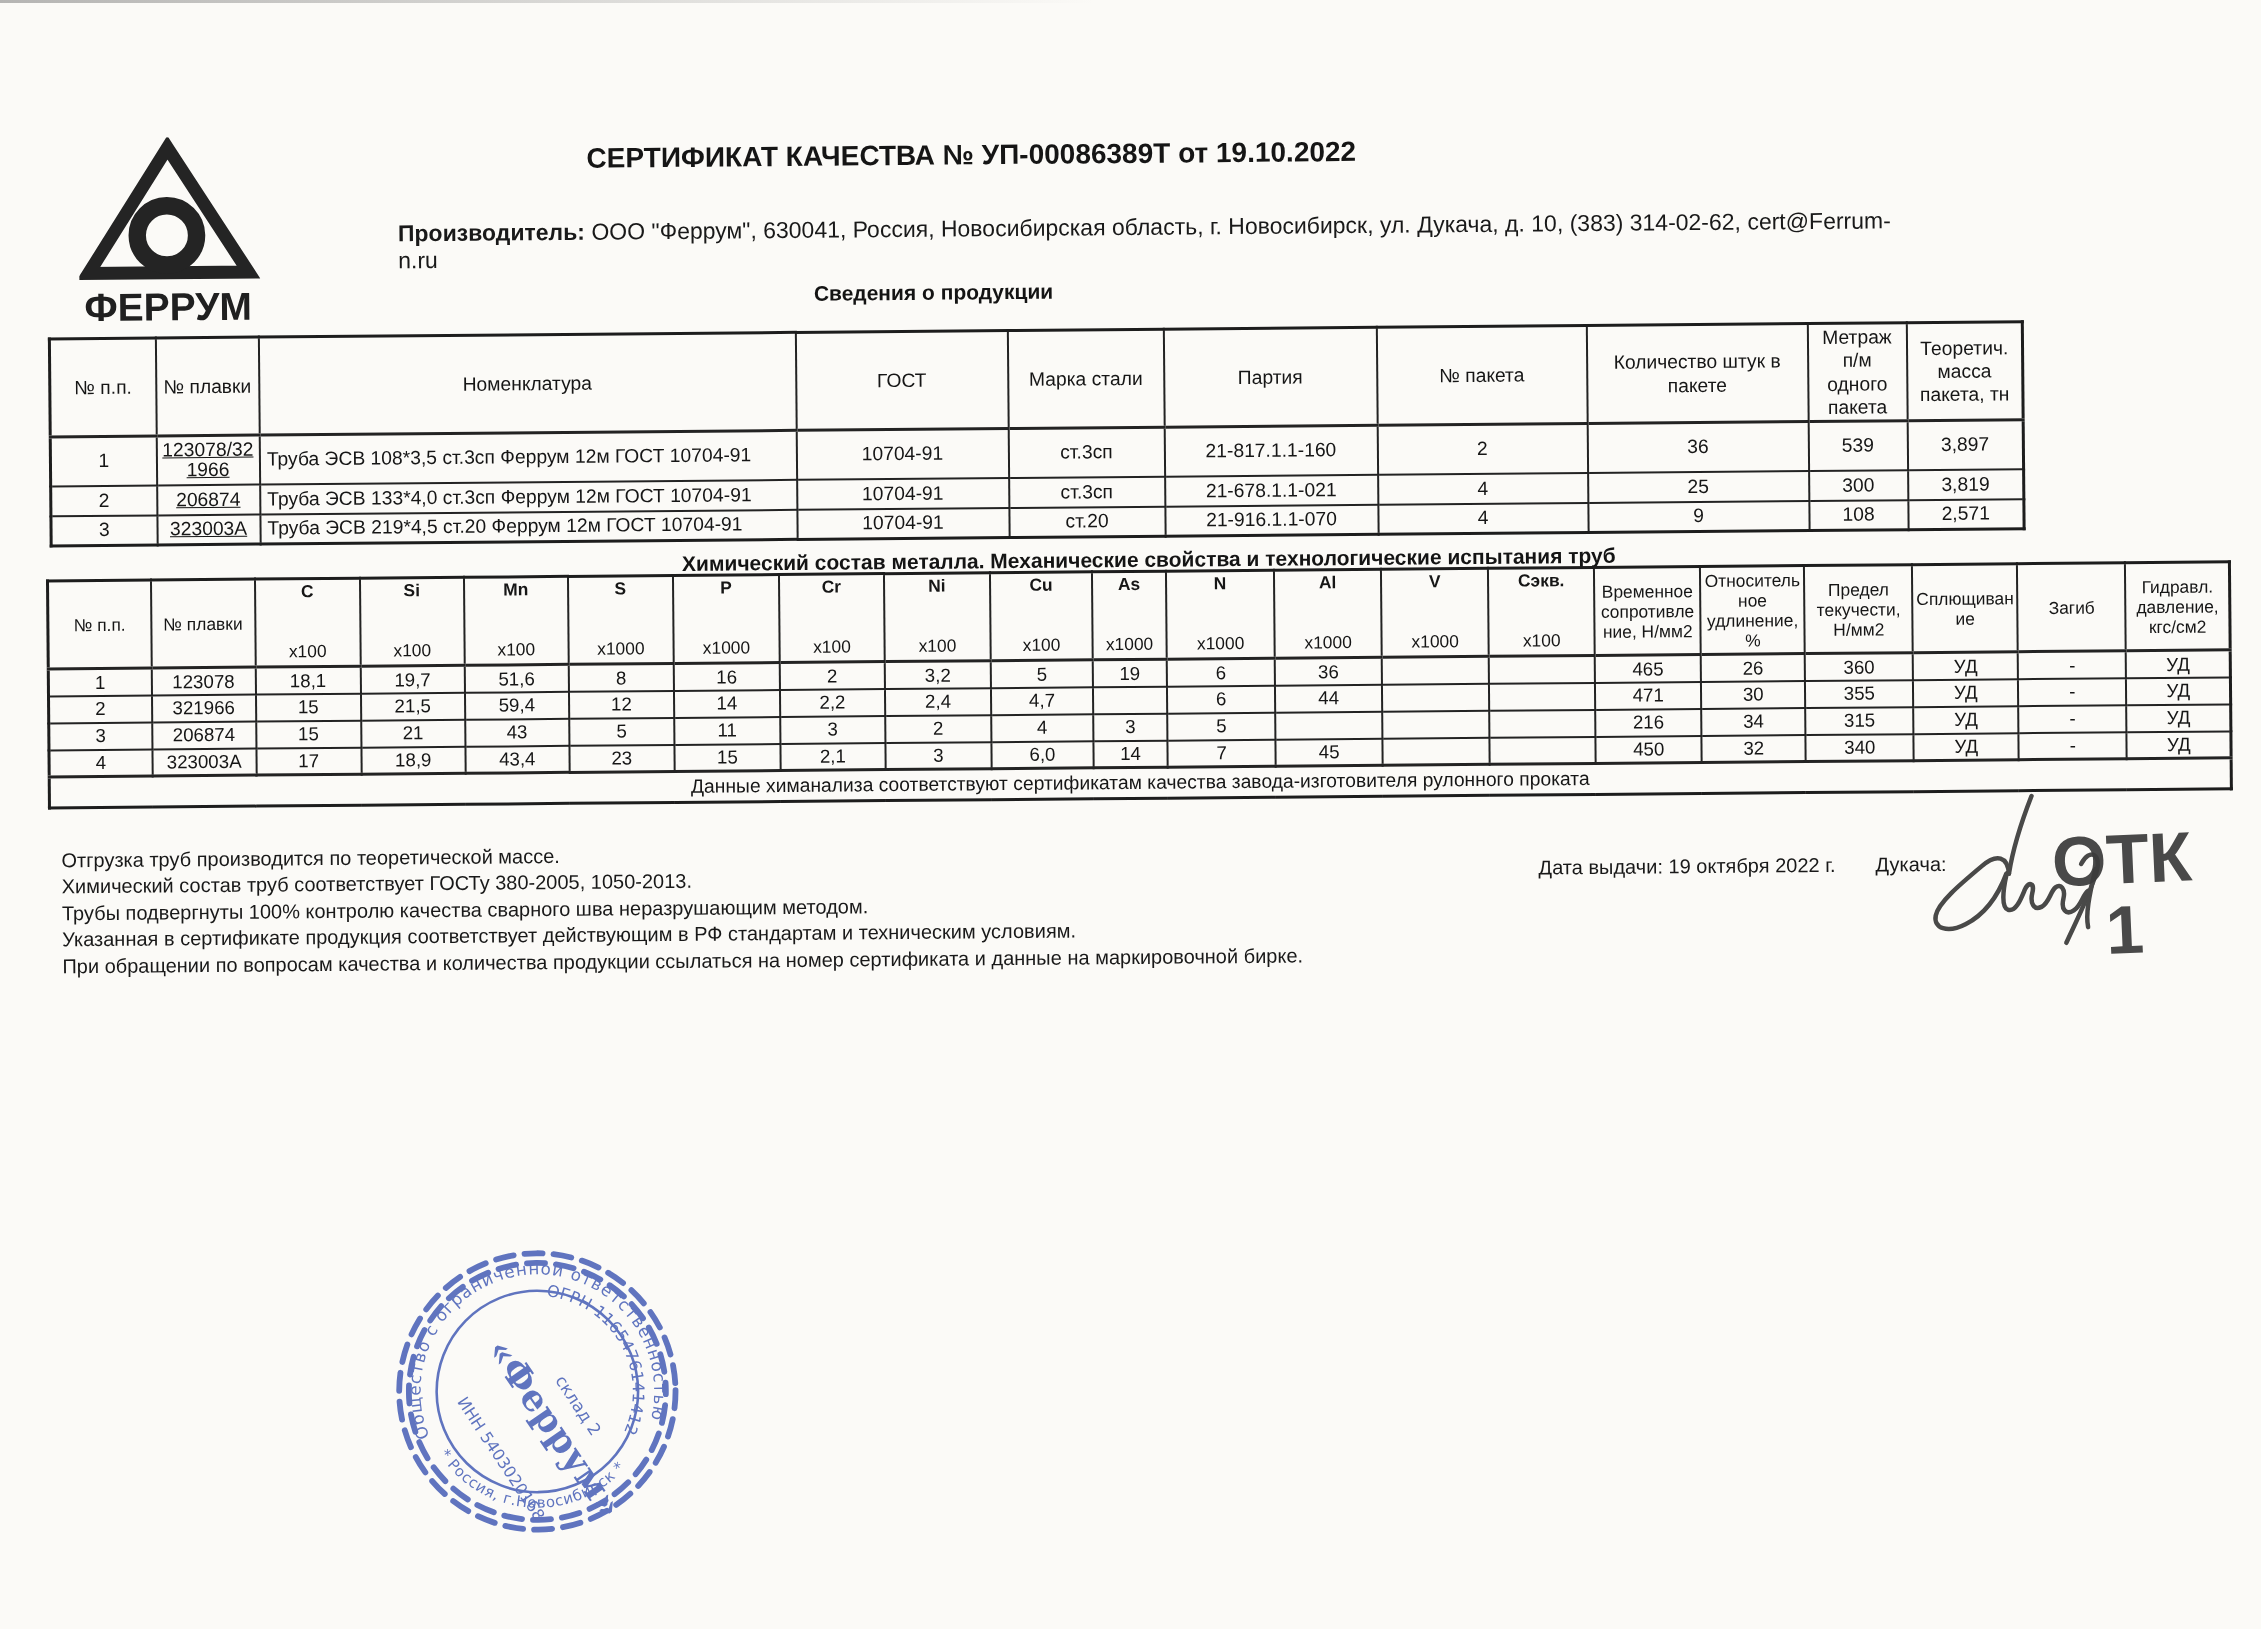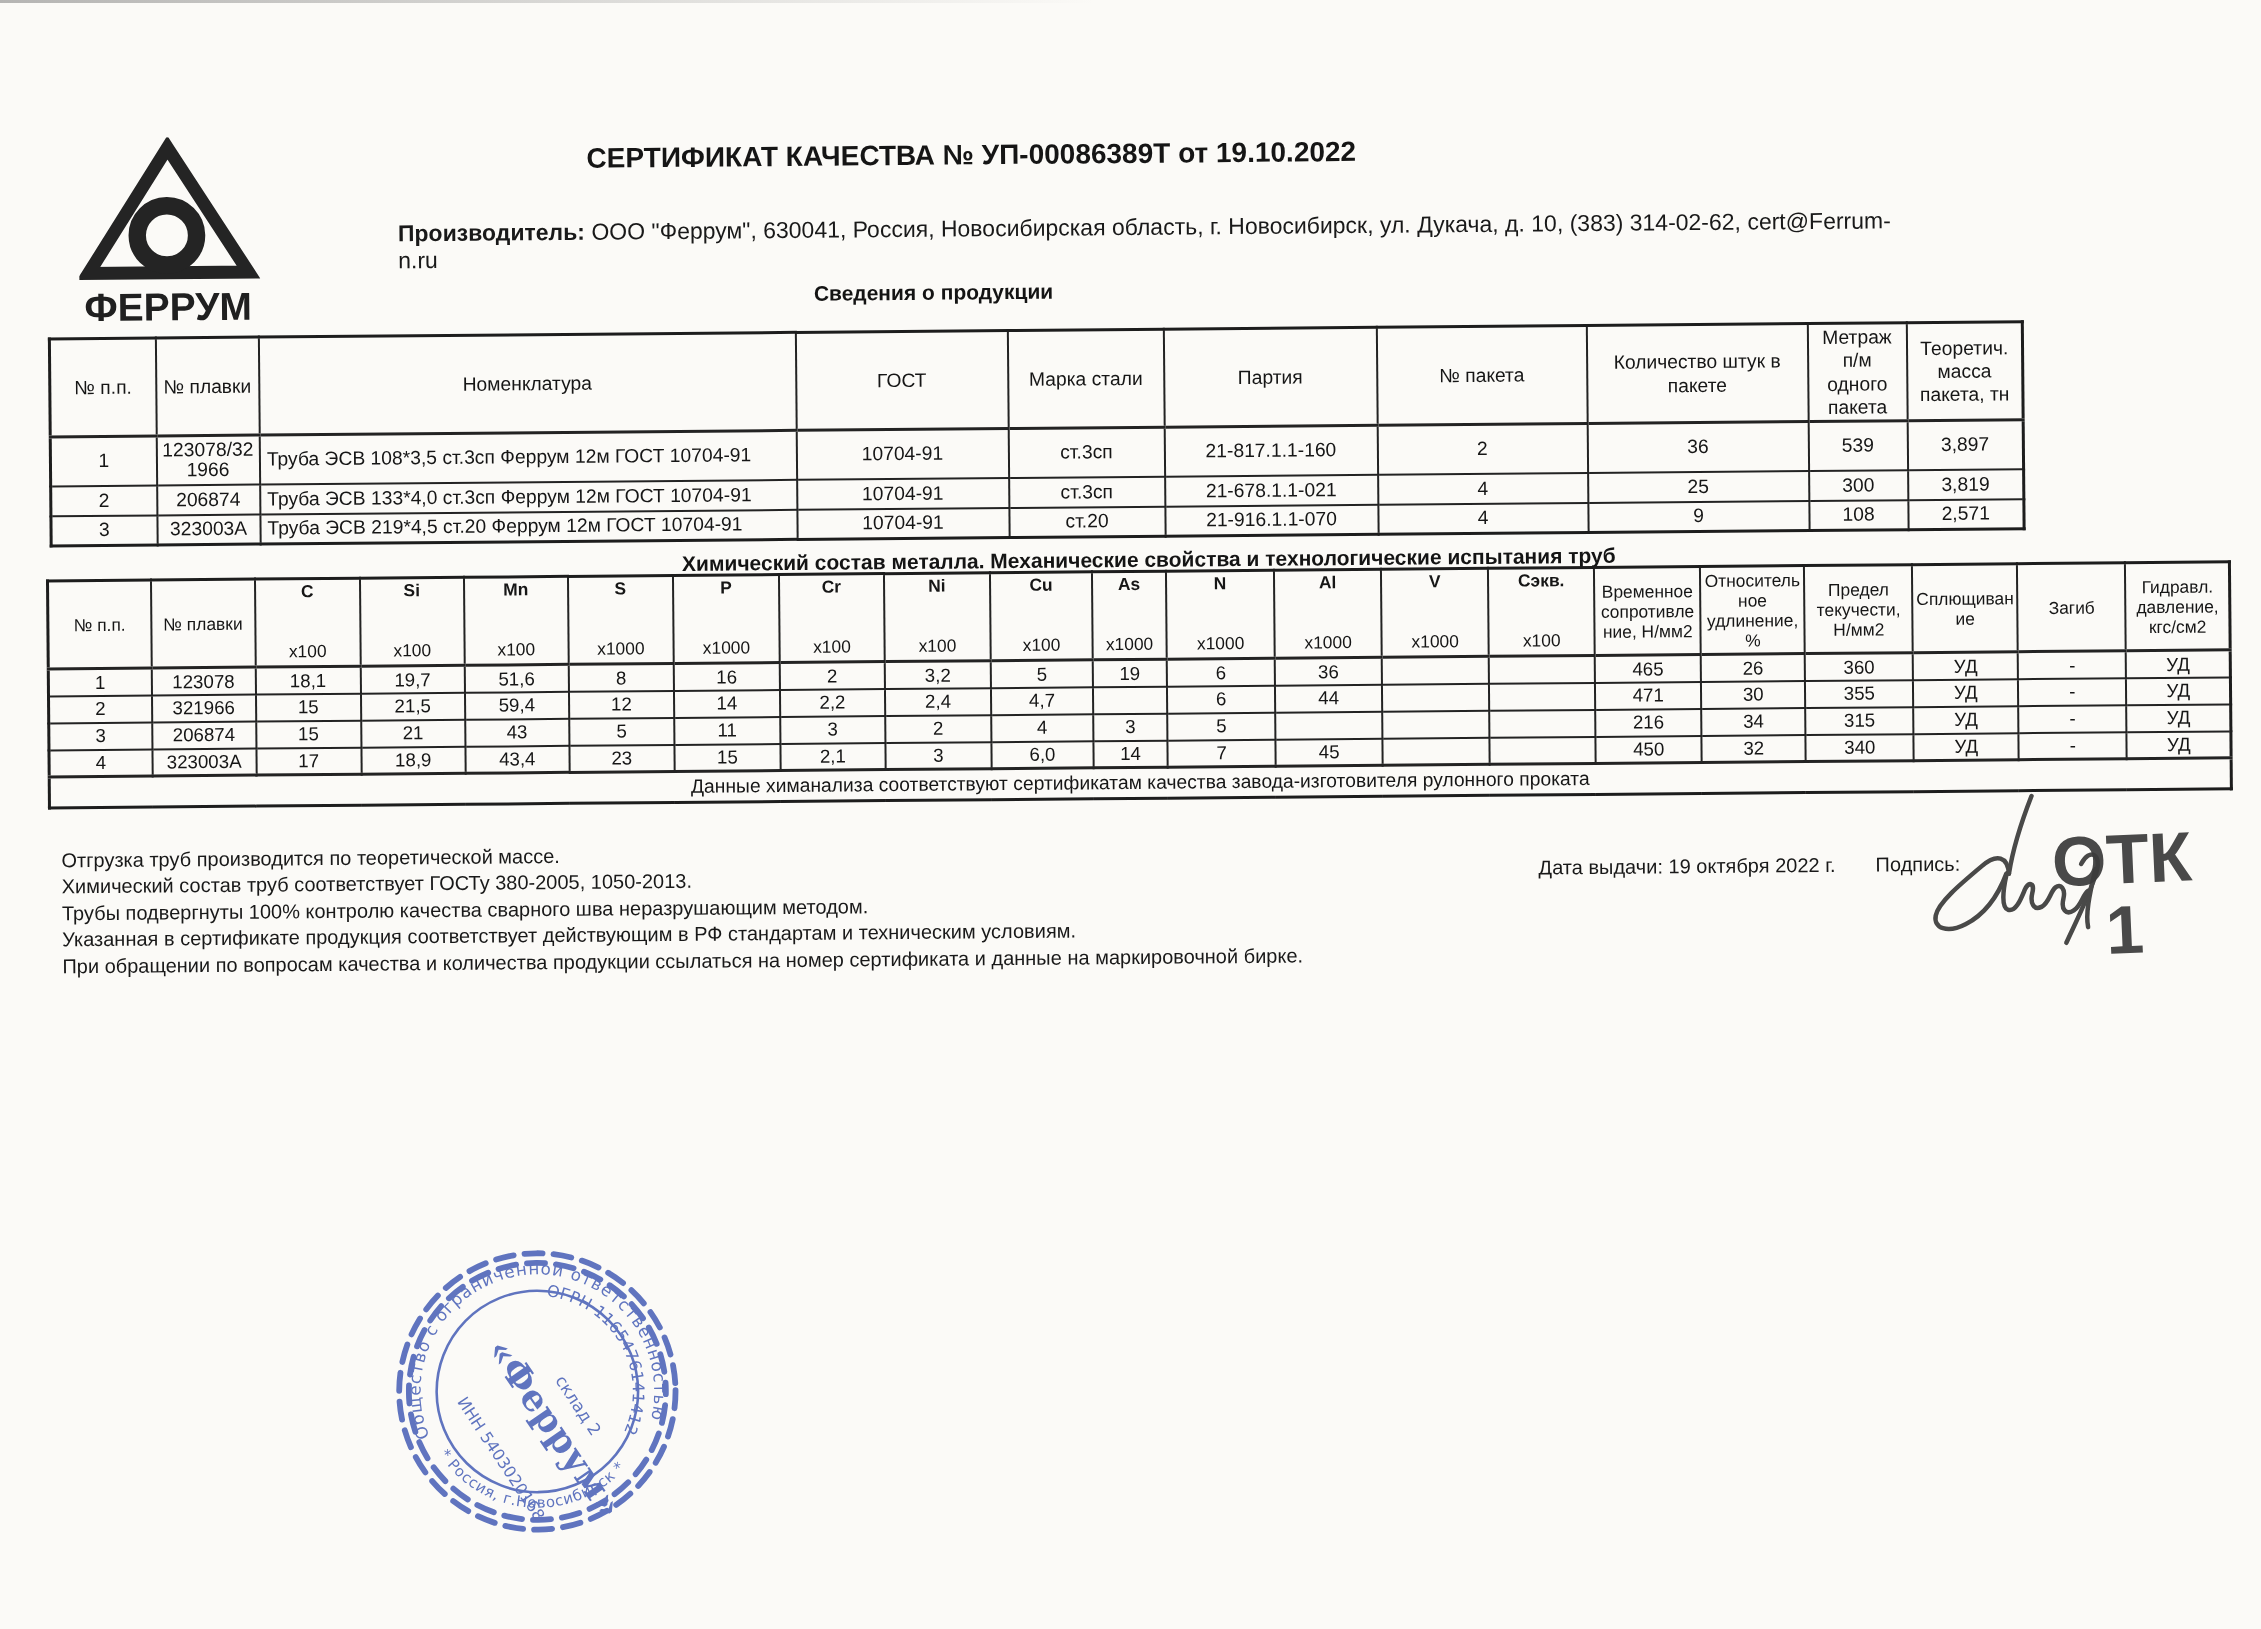--- a/index.html
+++ b/index.html
@@ -18,21 +18,21 @@
   .producer b{font-weight:700;}
   .sec-title{position:absolute;text-align:center;font-size:21px;font-weight:700;color:#141414;}
 
   
   table{border-collapse:collapse;table-layout:fixed;position:absolute;}
   th,td{border:2.6px solid #232323;text-align:center;vertical-align:middle;padding:1.3px 3.9px;box-sizing:border-box;font-weight:400;color:#161616;overflow:hidden;}
   #t1{left:52px;top:328px;width:1973px;font-size:19.3px;border:3.9px solid #1d1d1d;}
   #t1 th{height:63px;line-height:1.2;border-bottom-width:3.9px;}
   #t1 tbody tr:nth-child(1) td{height:49px;}
   #t1 tbody tr:nth-child(n+2) td{height:30px;}
-  #t1 td:nth-child(2){word-break:break-all;line-height:1.05;}
+  #t1 td:nth-child(2){word-break:break-all;line-height:1.05;text-decoration:underline;}
   #t1 td.left{text-align:left;padding-left:6.4px;}
 
   #t2{left:48px;top:570px;width:2185px;font-size:18.7px;border:3.9px solid #1d1d1d;}
   #t2 th{height:86px;padding:2.6px 2.6px;font-size:17.4px;line-height:1.15;overflow-wrap:anywhere;border-bottom-width:3.9px;}
   #t2 td{height:27px;overflow-wrap:anywhere;}
   #t2 tfoot td{height:31px;font-size:19.3px;border-top-width:3.9px;}
   .hcell{display:flex;flex-direction:column;align-items:center;height:100%;justify-content:center;}
   .hcell.has-mult{justify-content:space-between;padding:6.4px 0 10.3px;}
   .hcell .el{font-weight:700;}
   .hcell.plain .el{font-weight:400;}
@@ -386,21 +386,21 @@
     <div class="abs notes">
       <div>Отгрузка труб производится по теоретической массе.</div>
       <div>Химический состав труб соответствует ГОСТу 380-2005, 1050-2013.</div>
       <div>Трубы подвергнуты 100% контролю качества сварного шва неразрушающим методом.</div>
       <div>Указанная в сертификате продукция соответствует действующим в РФ стандартам и техническим условиям.</div>
       <div>При обращении по вопросам качества и количества продукции ссылаться на номер сертификата и данные на маркировочной бирке.</div>
     </div>
 
     <div class="abs dateline">
       <span>Дата выдачи: 19 октября 2022 г.</span>
-      <span>Подпись:</span>
+      <span>Дукача:</span>
     </div>
 
     <svg style="left:1918px;top:796px" width="200" height="168" viewBox="0 0 310 260" fill="none" stroke="#3a3a3a" stroke-width="7" stroke-linecap="round" opacity="0.92">
       <path d="M176,12 C160,52 146,96 140,132"></path>
       <path d="M140,132 C138,106 122,100 98,120 C64,148 30,176 26,196 C22,216 44,224 72,210 C106,193 126,158 136,132"></path>
       <path d="M136,134 C130,160 128,184 138,188 C150,192 158,172 164,158 C170,144 180,146 176,162 C172,178 178,190 190,184 C202,178 204,160 212,154 C220,148 228,156 224,172 C220,188 228,198 240,190 C252,182 254,166 262,160"></path>
       <path d="M252,118 C266,92 284,104 276,130 C264,168 240,214 228,240"></path>
       <path d="M274,126 C264,168 258,196 262,216"></path>
     </svg>
 

